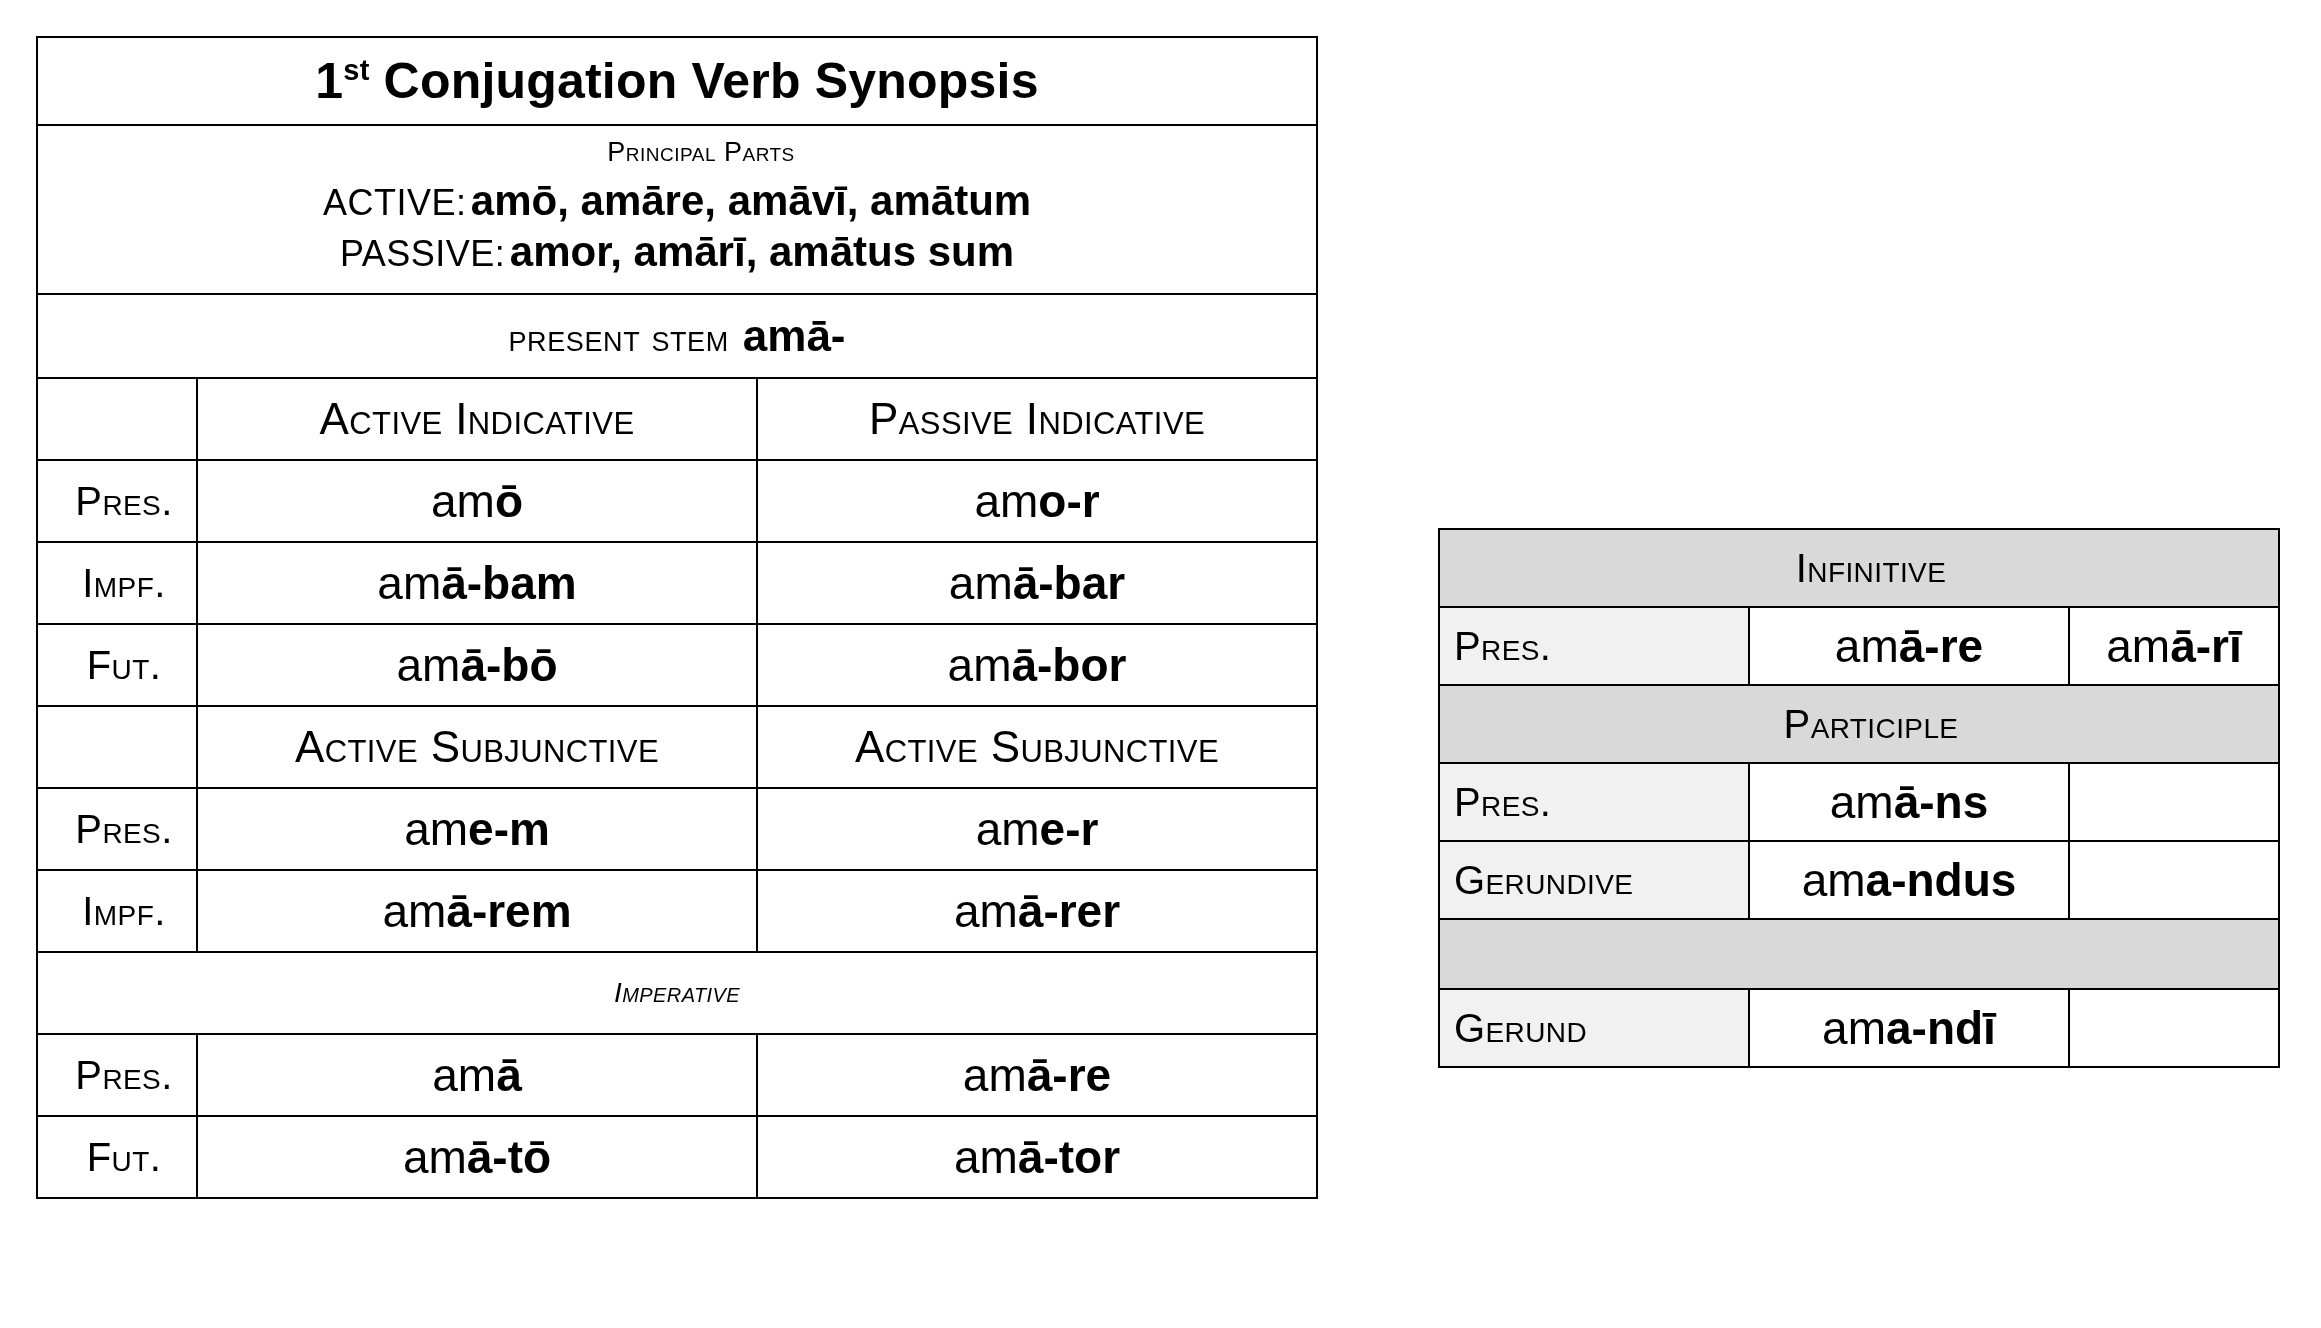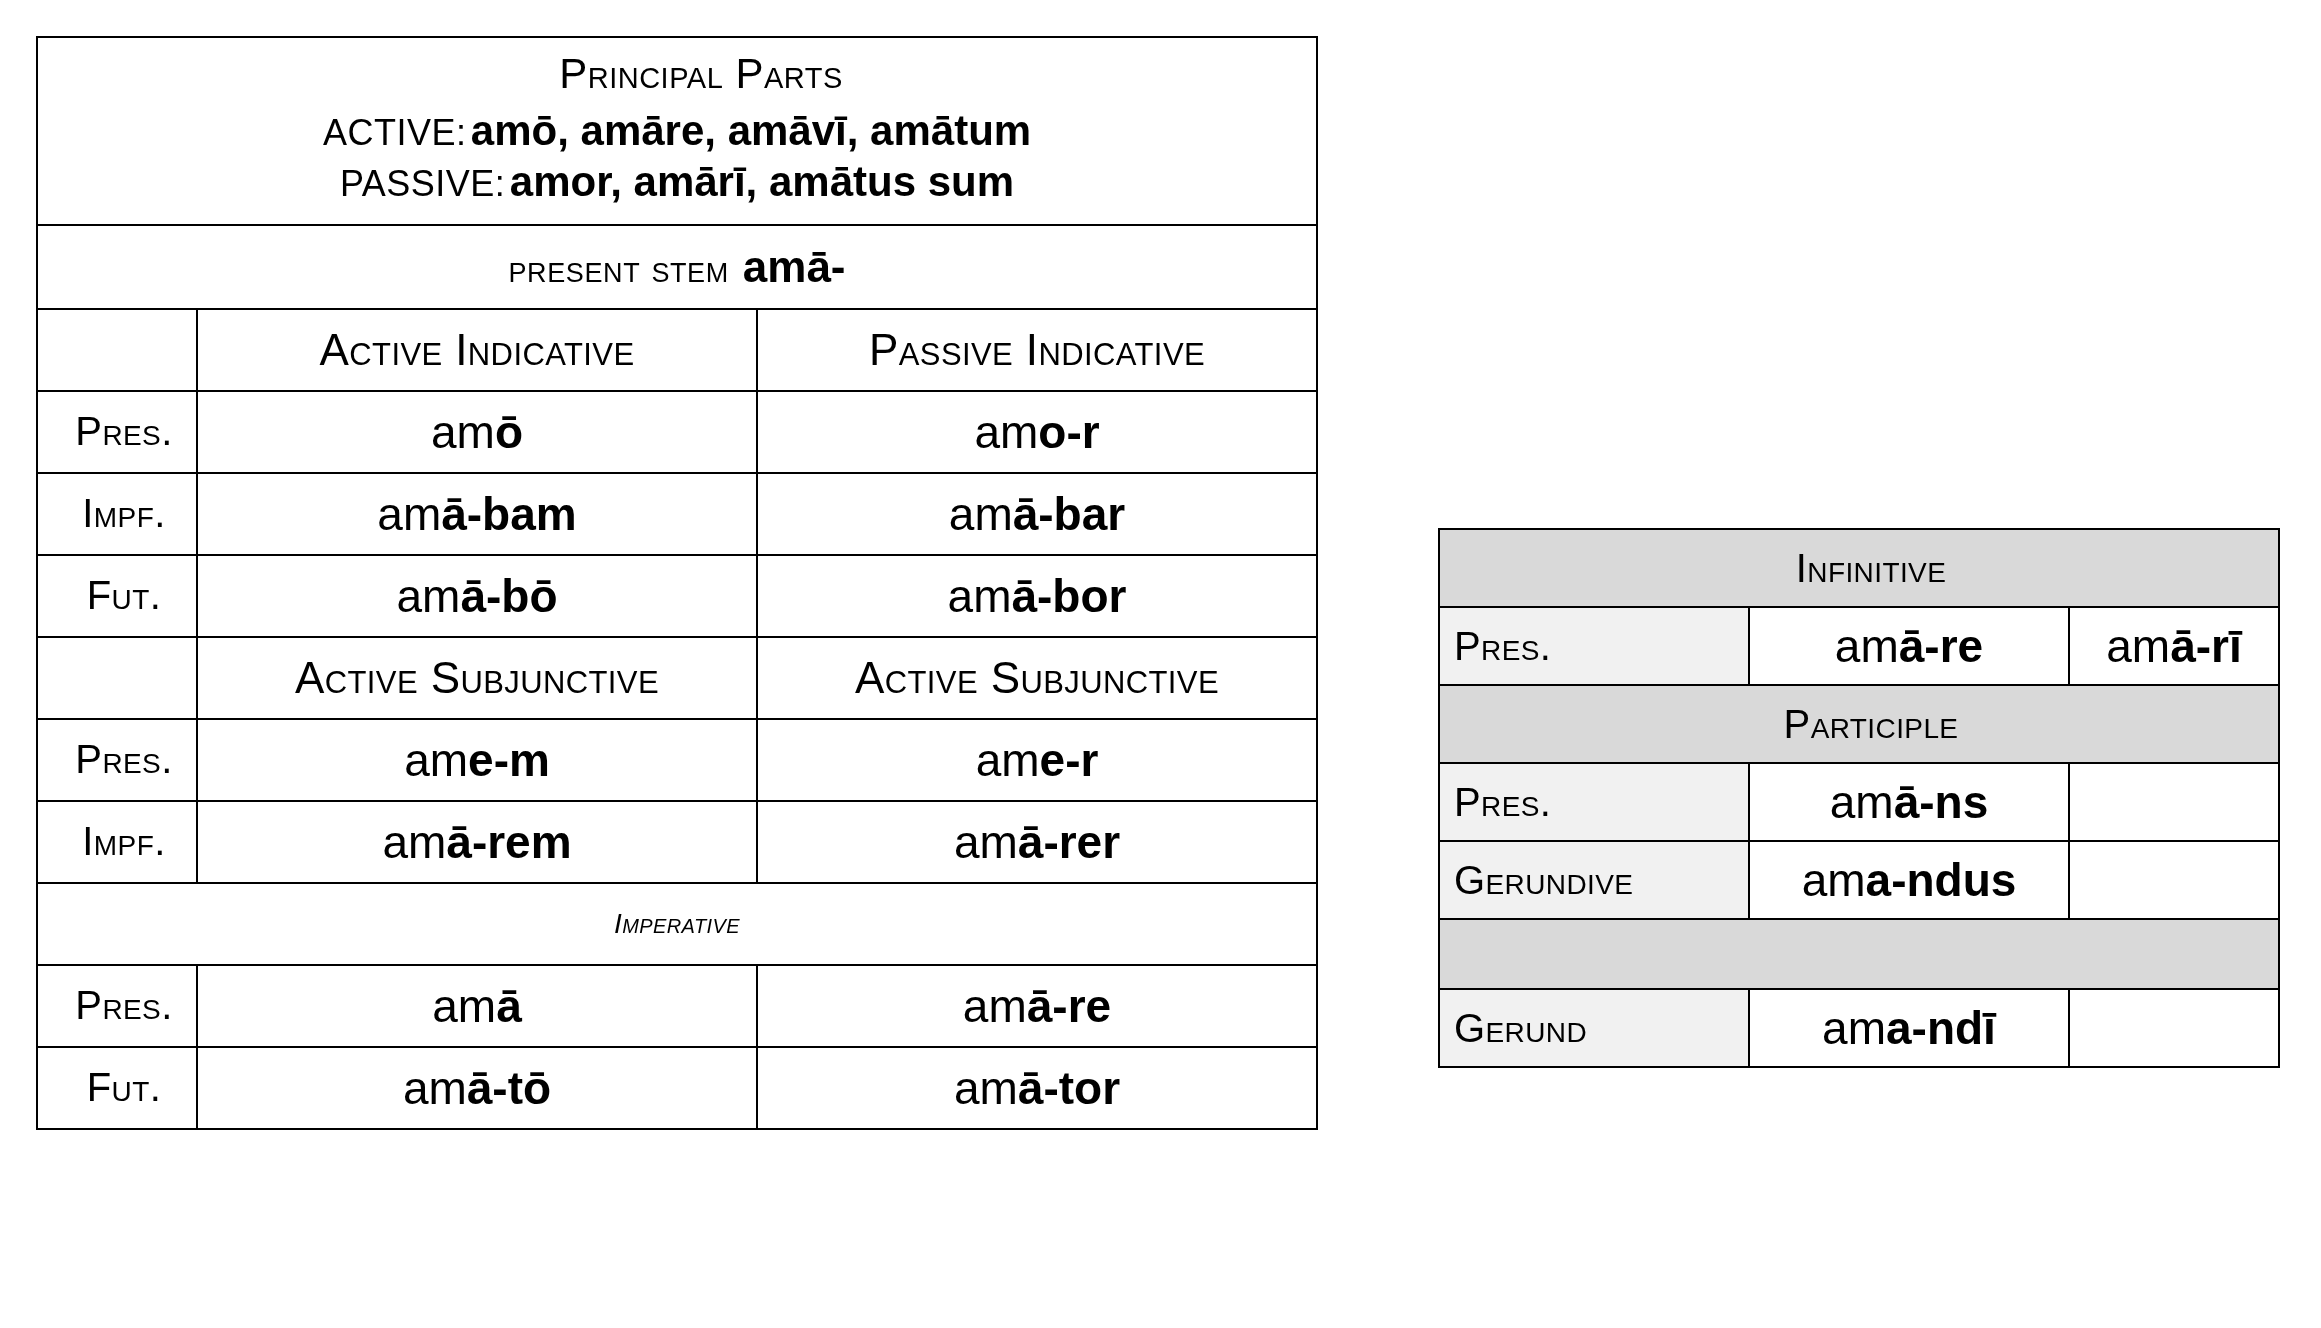--- a/index.html
+++ b/index.html
@@ -54,21 +54,21 @@
   .pp-cell {
     background: #d9d9d9;
     padding: 10px 0 16px 0 !important;
     height: auto !important;
   }
   .pp-line {
     line-height: 1.22;
     white-space: nowrap;
   }
   .pp-head {
-    font-size: 42px;
+    font-size: 27px;
     font-variant: small-caps;
     letter-spacing: 0.5px;
     padding-bottom: 6px;
     margin-left: 48px;
   }
   .pp-label {
     font-size: 36px;
     font-variant: small-caps;
     letter-spacing: 0.5px;
   }
@@ -169,20 +169,25 @@
 <body>
 
 <table class="synopsis" id="main-table">
   <colgroup>
     <col style="width:160px">
     <col style="width:560px">
     <col style="width:560px">
   </colgroup>
   <tbody>
 
+    <tr>
+      <td class="title-cell" colspan="3">
+        <span>1</span><sup>st</sup><span> Conjugation Verb Synopsis</span>
+      </td>
+    </tr>
 
     <tr>
       <td class="pp-cell" colspan="3">
         <div class="pp-line pp-head">Principal Parts</div>
         <div class="pp-line">
           <span class="pp-label">ACTIVE:</span>
           <span class="pp-forms">amō, amāre, amāvī, amātum</span>
         </div>
         <div class="pp-line">
           <span class="pp-label">PASSIVE:</span>

